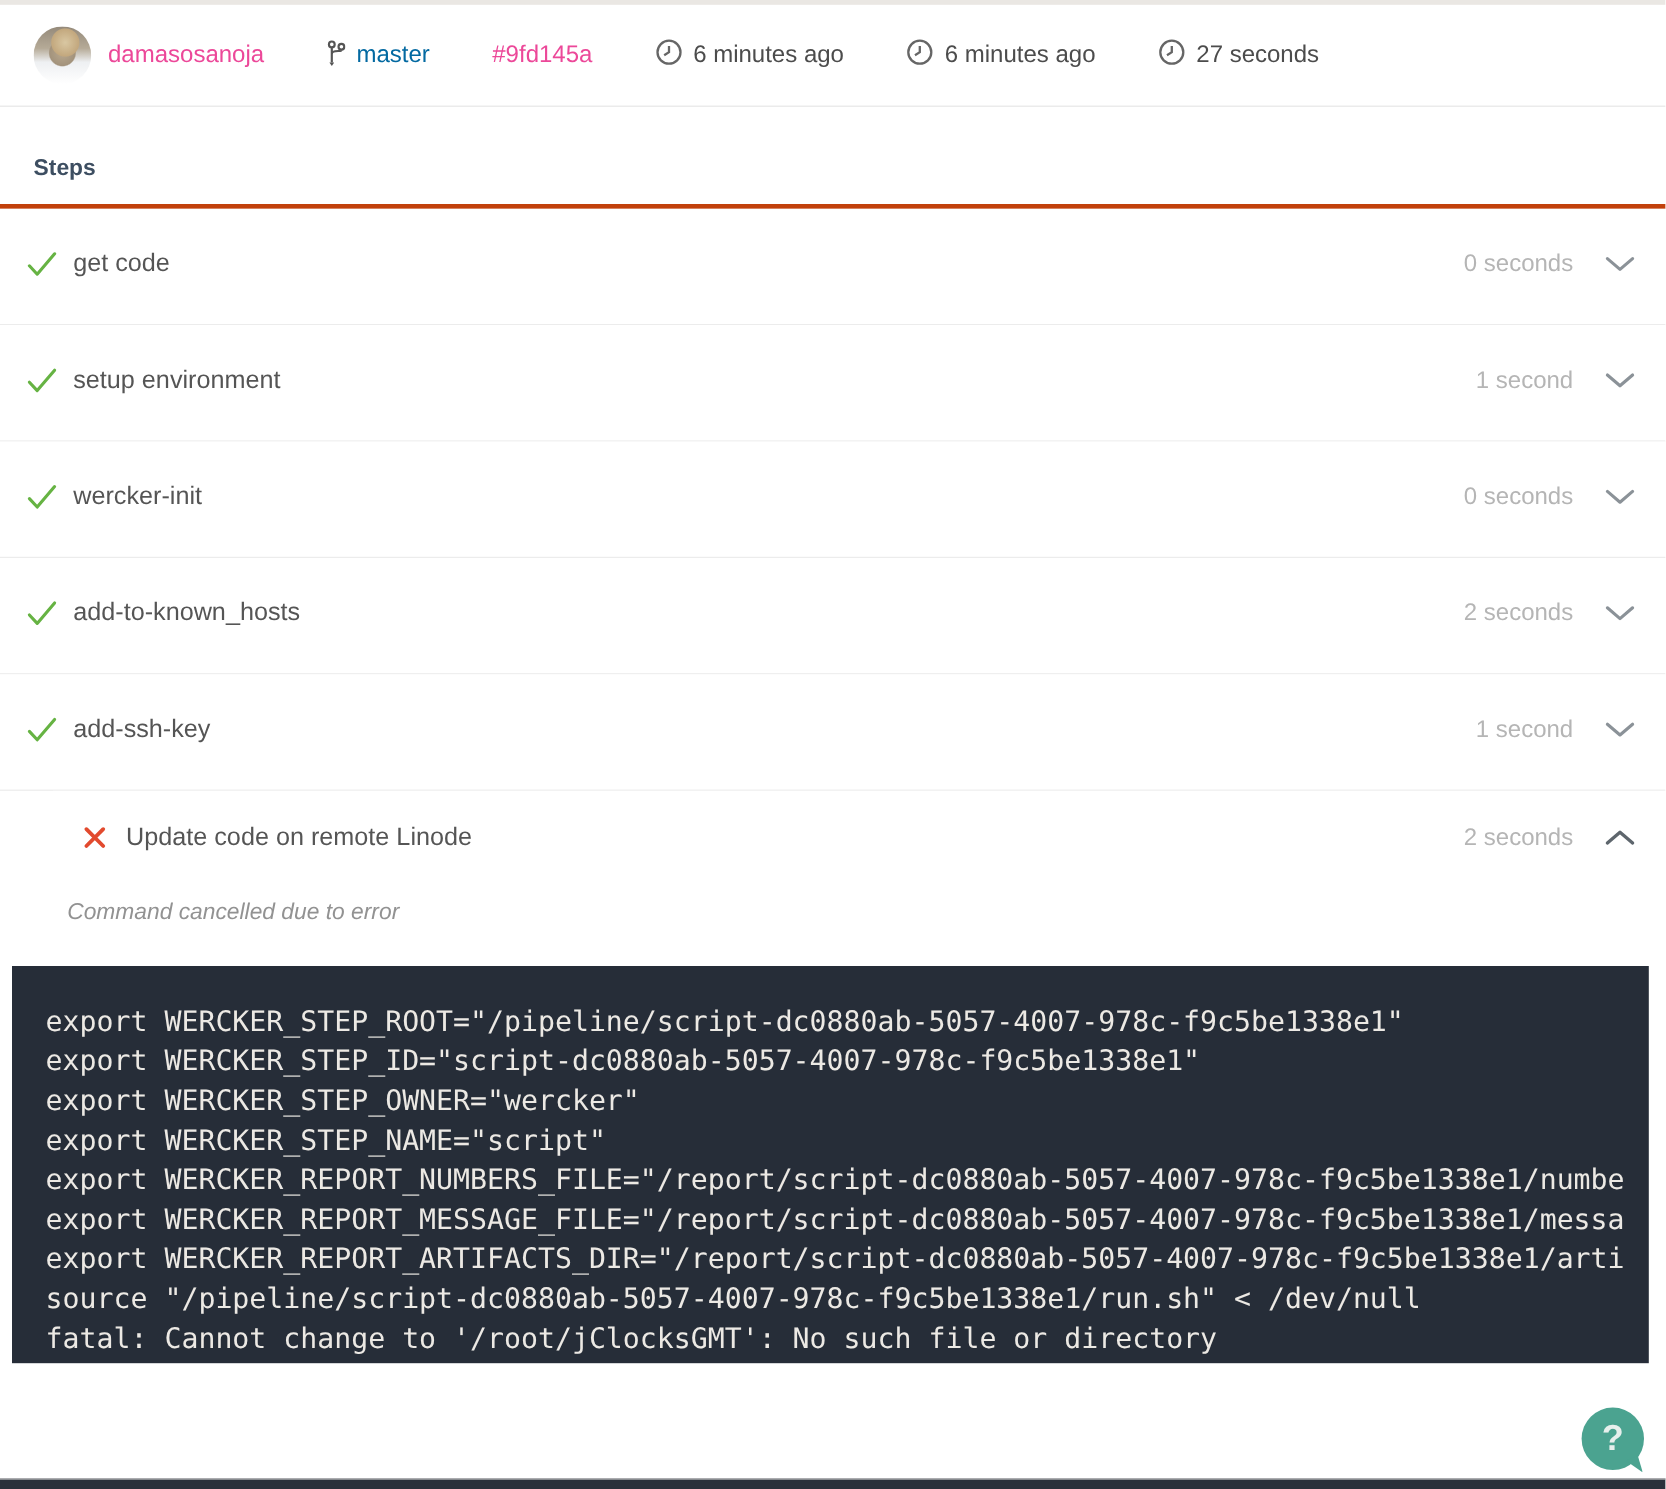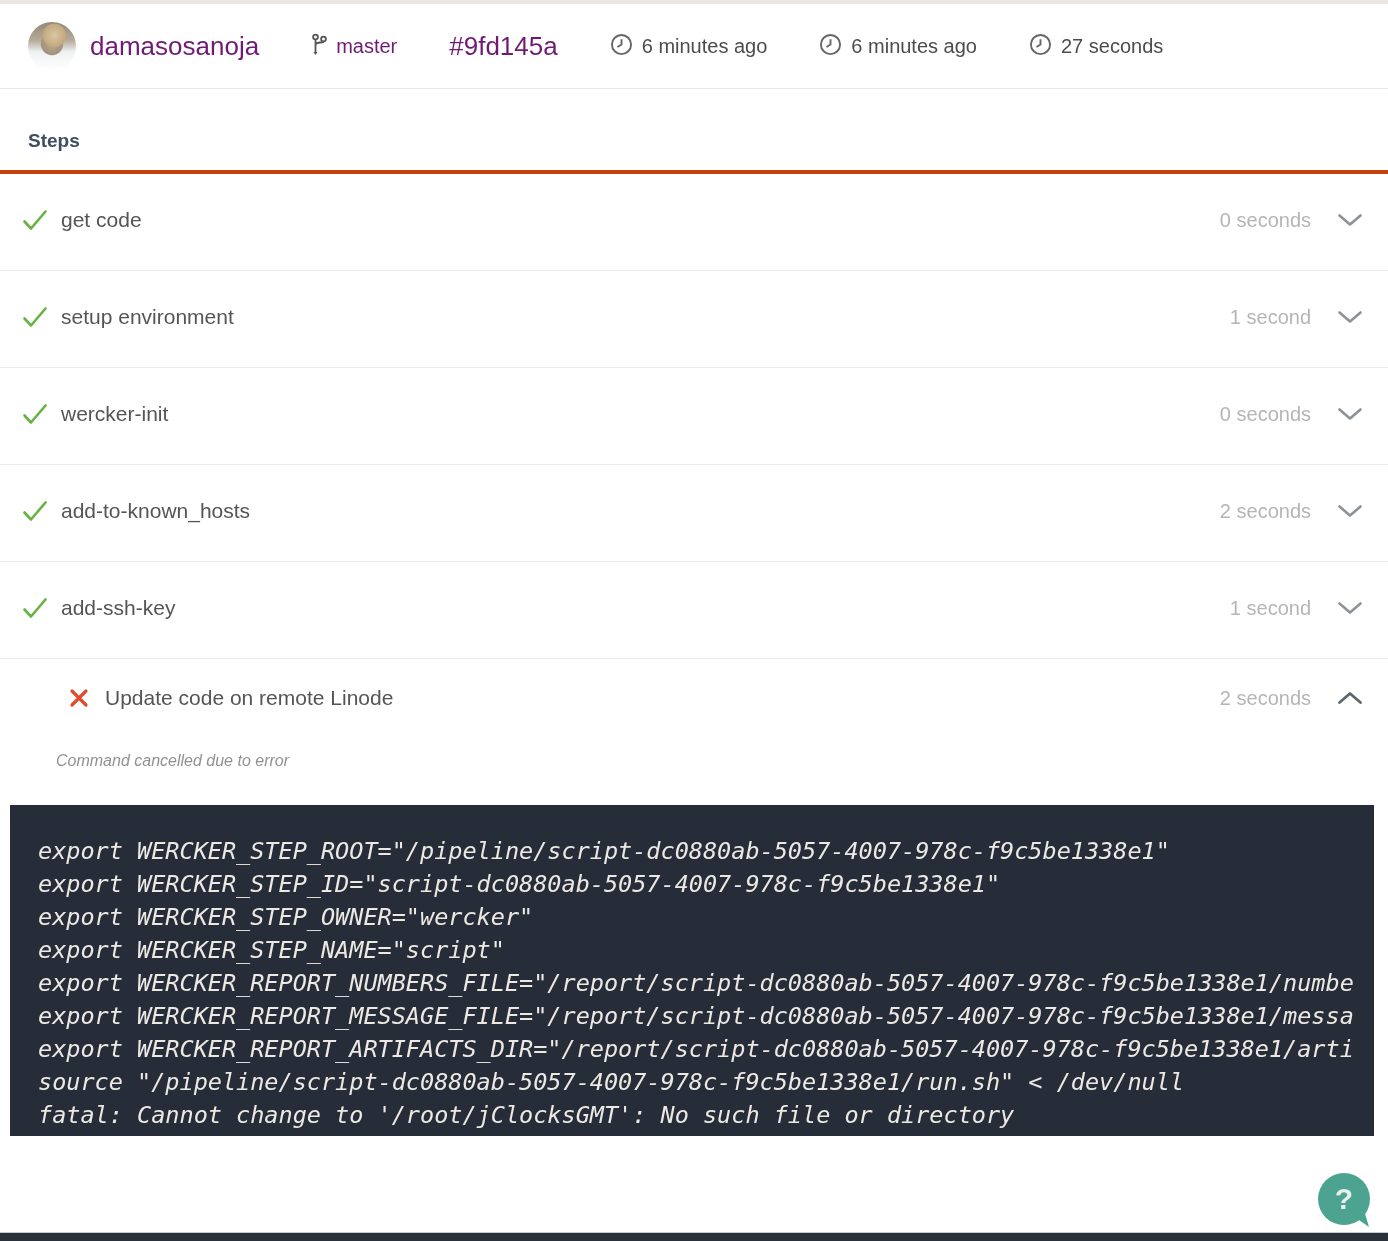--- a/index.html
+++ b/index.html
@@ -23,22 +23,22 @@
   }
   .avatar {
     width:48px; height:48px; border-radius:50%;
     background:
       radial-gradient(circle at 55% 28%, #d9c7a2 0%, #c3a87e 26%, rgba(0,0,0,0) 28%),
       radial-gradient(circle at 50% 46%, #b9a88e 0%, #a3937c 30%, rgba(0,0,0,0) 33%),
       linear-gradient(180deg, #94897a 0%, #b5aa97 38%, #eef0f2 62%, #ffffff 100%);
     flex:0 0 auto;
   }
   .hdr-group { display:flex; align-items:center; gap:9px; }
-  .hdr-link { color:#701a75; font-size:26px; cursor:pointer; }
-  .hdr-text { color:#701a75; font-size:20px; }
+  .hdr-link { color:#ec4899; font-size:20px; cursor:pointer; }
+  .hdr-text { color:#0369a1; font-size:20px; }
   .hdr-muted { color:#4c4c4c; font-size:20px; }
   .hdr-sp { width:24px; flex:0 0 auto; }
   .icon-svg { display:block; }
 
   
   .steps-title {
     padding:42px 28px 20px 28px;
     font-size:19px; font-weight:bold;
     color:#3d4e61;
     border-bottom:4px solid #c2410c;
@@ -53,39 +53,39 @@
     cursor:pointer;
   }
   .step-row.failed { height:82px; border-bottom:none;margin-left:44px; }
   .status-icon { width:26px; display:flex; justify-content:center; flex:0 0 auto; }
   .step-label { margin-left:13px; font-size:21px; color:#555; }
   .step-duration { margin-left:auto; font-size:20px; color:#b5b5b5; }
   .chevron { margin-left:26px; display:flex; align-items:center; }
 
   .error-note {
     margin:6px 0 0 56px;
-    font-size:16px; font-style:italic;
+    font-size:19px; font-style:italic;
     color:#929292;
     height:34px; line-height:28px;
   }
 
   
   .console {
     margin:24px 14px 0 10px;
     height:331px;
     background:#262d38;
     color:#ece9e4;
     font-family:"DejaVu Sans Mono", monospace;
     font-size:23.5px;
     line-height:33px;
     padding:30px 0 0 28px;
     white-space:pre;
     overflow:hidden;
   }
-  .console-line { white-space:pre;font-style:italic; }
+  .console-line { white-space:pre; }
 
   
   .help-bubble {
     position:absolute; right:18px; bottom:16px;
     width:52px; height:52px; border-radius:50%;
     background:#4ba390;
     display:flex; align-items:center; justify-content:center;
     color:#e7efec; font-size:30px; font-weight:bold;
     cursor:pointer; z-index:5;
   }

